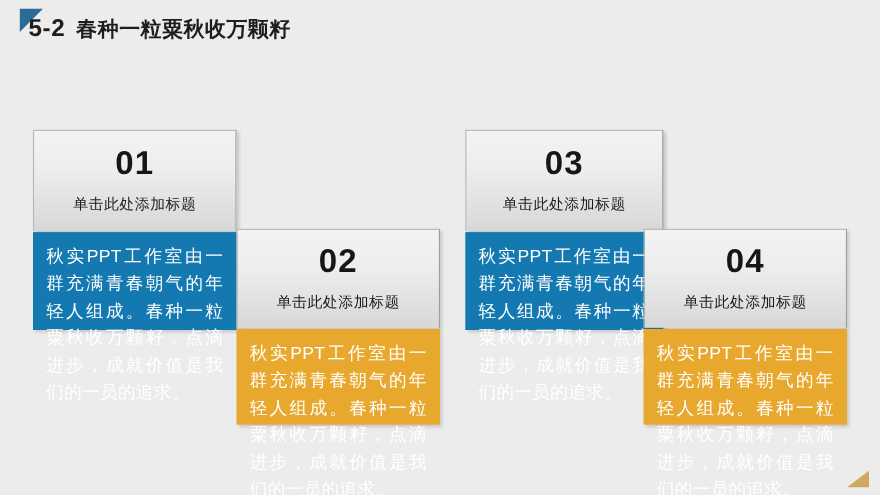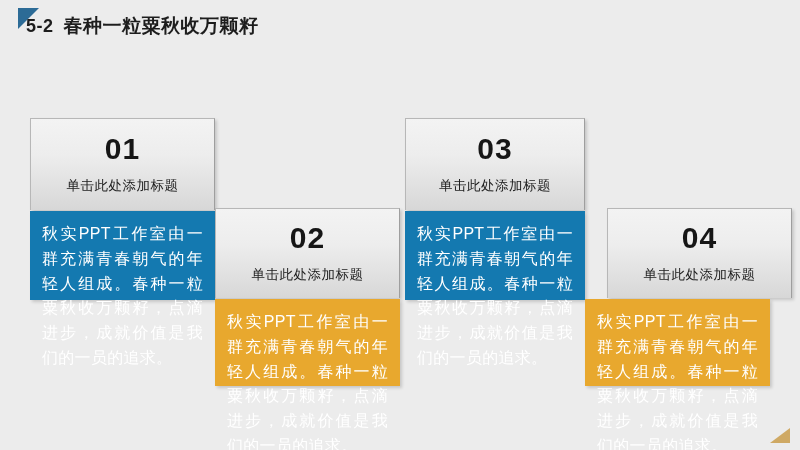--- a/index.html
+++ b/index.html
@@ -36,21 +36,21 @@
     position: absolute;
     left: 26px;
     top: 13px;
     font-size: 19px;
     font-weight: bold;
     color: #1d1d1d;
     letter-spacing: 0.5px;
     white-space: nowrap;
   }
   #slide-title .num {
-    font-size: 18px;
+    font-size: 22px;
     margin-right: 10px;
   }
 
   
   .card {
     position: absolute;
   }
   .card-head {
     position: absolute;
     left: 0;
@@ -99,26 +99,26 @@
 
   
   #card-01 { left: 30px;  top: 118px; width: 185px; height: 182px; }
   #card-01 .card-head { height: 92px; }
   #card-01 .card-body { top: 93px; width: 185px; height: 89px; }
 
   #card-02 { left: 215px; top: 208px; width: 185px; height: 172px; }
   #card-02 .card-head { height: 90px; }
   #card-02 .card-body { top: 91px; width: 185px; height: 87px; }
 
-  #card-03 { left: 405px; top: 118px; width: 180px; height: 182px; }
+  #card-03 { left: 423px; top: 118px; width: 180px; height: 182px; }
   #card-03 .card-head { height: 92px; }
   #card-03 .card-body { top: 93px; width: 180px; height: 89px; }
 
   #card-04 { left: 585px; top: 208px; width: 185px; height: 178px; }
-  #card-04 .card-head { height: 90px; margin-left: 22px; }
+  #card-04 .card-head { height: 90px; }
   #card-04 .card-body { top: 91px; width: 185px; height: 87px; }
 
   
   #corner-triangle-br {
     position: absolute;
     left: 770px;
     top: 428px;
     width: 0;
     height: 0;
     border-bottom: 15px solid #cfa964;

